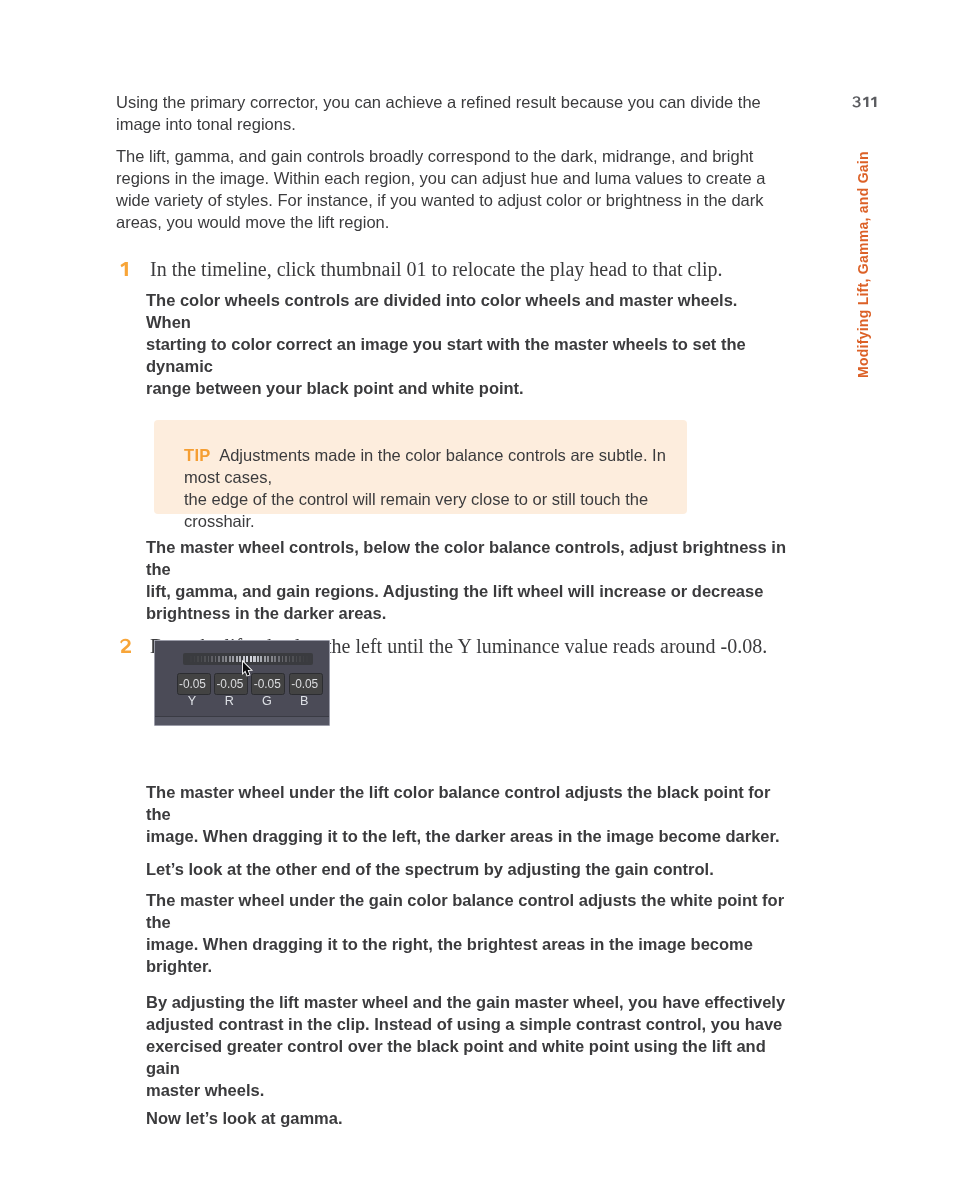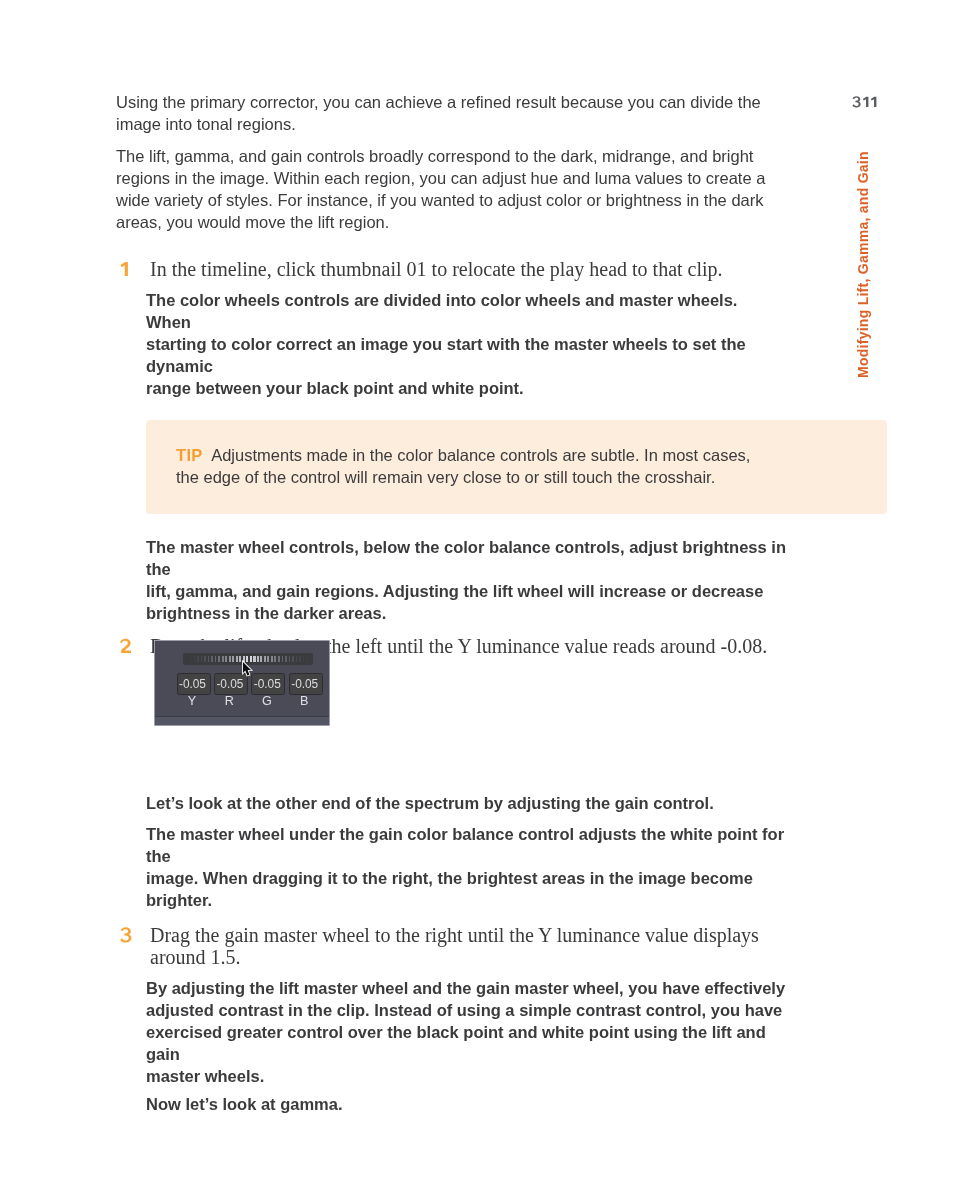--- a/index.html
+++ b/index.html
@@ -19,22 +19,22 @@
   .sp9{height:11px;} .sp10{height:9px;} .sp11{height:9px;}
   .sp12{height:5px;} .sp13{height:6px;}
 
   .step{position:relative;margin:4px;font-size:20px;line-height:22px;color:#3b3b3d;font-family:Liberation Serif, serif;}
   .step .num{position:absolute;left:-0.3px;top:3.2px;width:12px;height:22px;
              display:block;overflow:visible;}
   .step .num svg{display:block;width:12px;height:16px;}
   .step .txt{display:block;margin-left:30px;}
   .sub{margin:0 0 0 30px;font-size:16.5px;line-height:22px;color:#3b3b3d;font-weight:bold;}
 
-  .tipbox{margin-left:30px;background:#fdeddd;border-radius:4px;
-          width:741px;height:94px;box-sizing:border-box;}
+  .tipbox{margin-left:38px;background:#fdeddd;border-radius:4px;
+          width:533px;height:94px;box-sizing:border-box;}
   .tiptext{padding:24px 0 0 30px;font-size:16.5px;line-height:22px;color:#3b3b3d;}
   .tiptext .lbl{color:#f59e32;font-weight:bold;letter-spacing:0.02em;margin-right:8.5px;}
   .pageno-vec{position:absolute;left:852px;top:96px;height:12px;display:flex;
           align-items:flex-start;gap:0.5px;}
   .pageno-vec svg{display:block;height:11.8px;}
   .runhead-wrap{position:absolute;left:855.5px;top:378px;width:4px;height:4px;}
   .runhead{position:absolute;left:0;top:0;transform-origin:0 0;
      transform:rotate(-90deg);font-size:14px;font-weight:bold;color:#dc6127;
      letter-spacing:0.019em;white-space:nowrap;line-height:14px;}
 
@@ -105,33 +105,26 @@
     <div class="step">
       <span class="num">
           <svg viewBox="0 -6 76 106">
             <path d="M6 94 L6 78 Q6 74 10 70 L40 44 Q50 35 50 27 Q50 20 45 16 Q40 12 32 12 Q23 12 17 17 Q11 22 9 30 L-1 22 Q3 11 12 5 Q21 -1 34 -1 Q49 -1 59 7 Q69 15 69 29 Q69 41 57 52 L29 77 L71 77 L71 94 Z" fill="#f8a538"></path>
           </svg>
         </span>
       <span class="txt">Drag the lift wheel to the left until the Y luminance value reads around -0.08.</span>
     </div>
     <div class="sp sp8"></div>
 
+    <p class="sub">The master wheel under the lift color balance control adjusts the black point for the<br>image. When dragging it to the left, the darker areas in the image become darker.</p>
     <div class="sp sp9"></div>
     <p class="sub">Let’s look at the other end of the spectrum by adjusting the gain control.</p>
     <div class="sp sp10"></div>
     <p class="sub">The master wheel under the gain color balance control adjusts the white point for the<br>image. When dragging it to the right, the brightest areas in the image become brighter.</p>
     <div class="sp sp11"></div>
-    <div class="step">
-      <span class="num">
-          <svg viewBox="0 -13 76 112">
-            <path d="M35 96 Q20 96 10 90 Q1 84 -2 74 L12 66 Q15 74 21 78 Q27 82 35 82 Q45 82 51 77 Q57 72 57 64 Q57 56 51 52 Q45 47 34 47 L26 47 L26 32 L34 32 Q43 32 48 28 Q53 24 53 17 Q53 10 48 6 Q43 2 35 2 Q27 2 22 6 Q17 10 14 17 L0 10 Q4 0 13 -5 Q23 -11 36 -11 Q52 -11 62 -3 Q72 5 72 18 Q72 27 67 33 Q63 38 56 40 Q65 42 70 48 Q76 55 76 65 Q76 79 65 87 Q54 96 35 96 Z" fill="#f8a538"></path>
-          </svg>
-        </span>
-      <span class="txt">Drag the gain master wheel to the right until the Y luminance value displays around 1.5.</span>
-    </div>
     <div class="sp sp12"></div>
     <p class="sub">By adjusting the lift master wheel and the gain master wheel, you have effectively<br>adjusted contrast in the clip. Instead of using a simple contrast control, you have<br>exercised greater control over the black point and white point using the lift and gain<br>master wheels.</p>
     <div class="sp sp13"></div>
     <p class="sub">Now let’s look at gamma.</p>
   </div>
 
   <div class="widget">
     <div class="slider">
       <div class="ticks">
           <i style="left:7.00px;width:1.63px;background:rgba(218,220,227,0.021)"></i>

